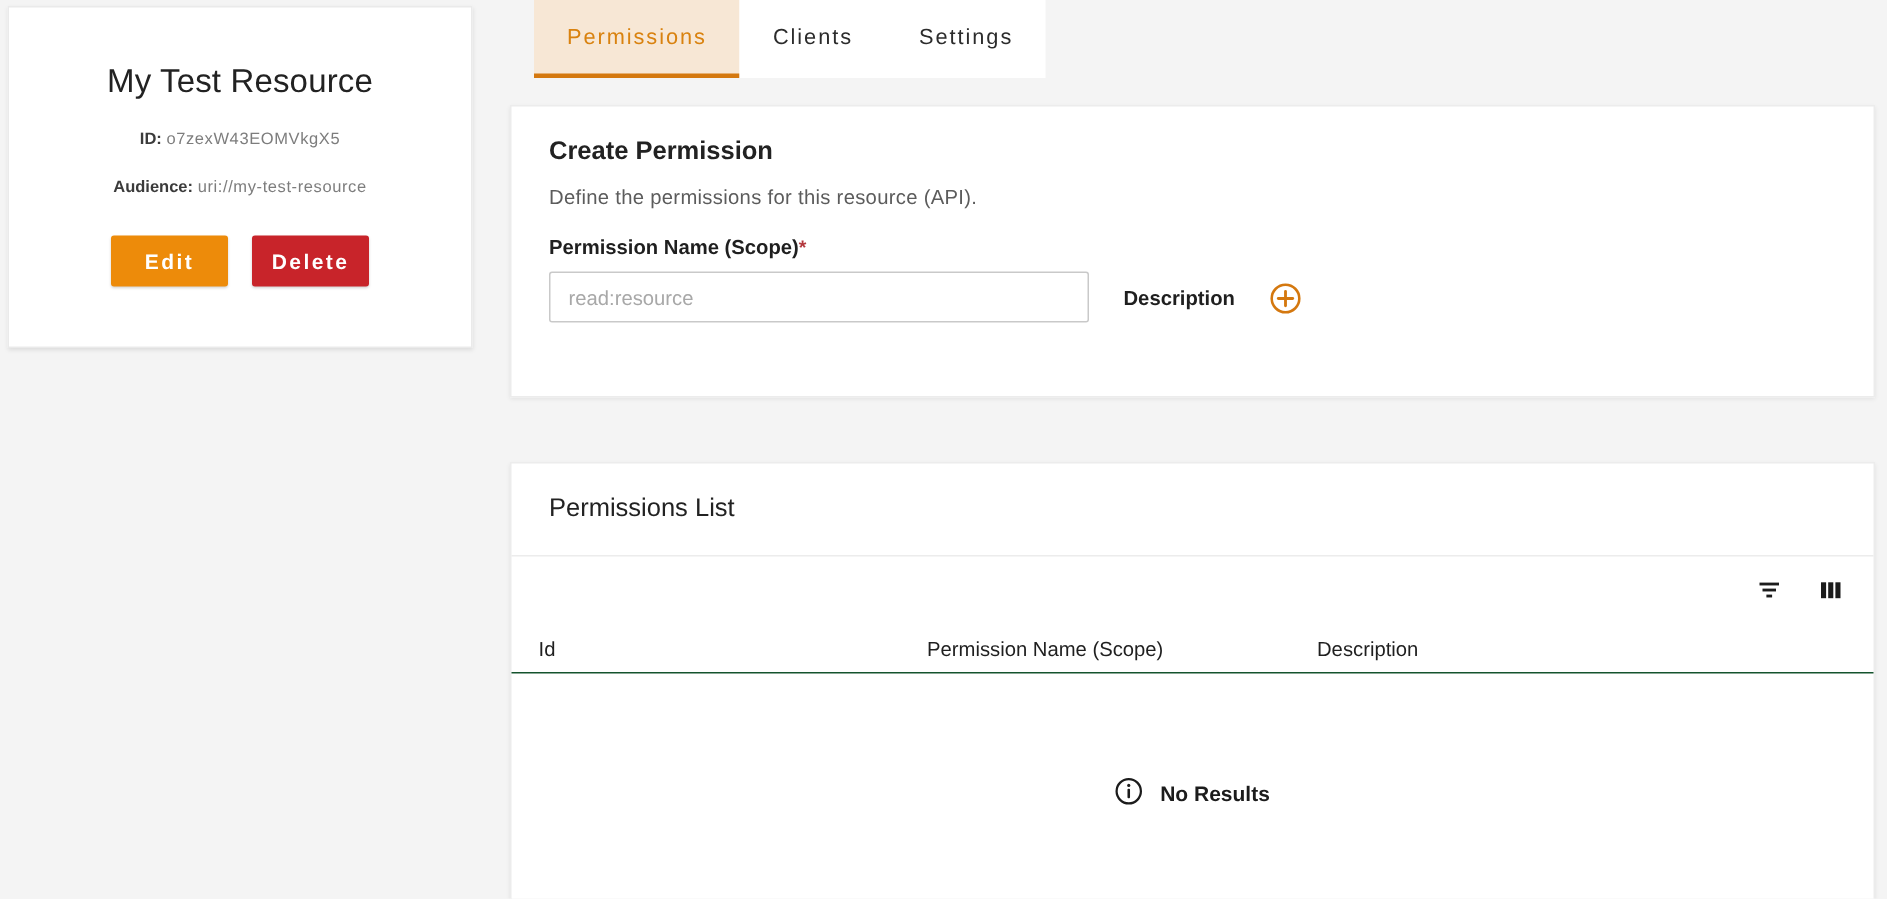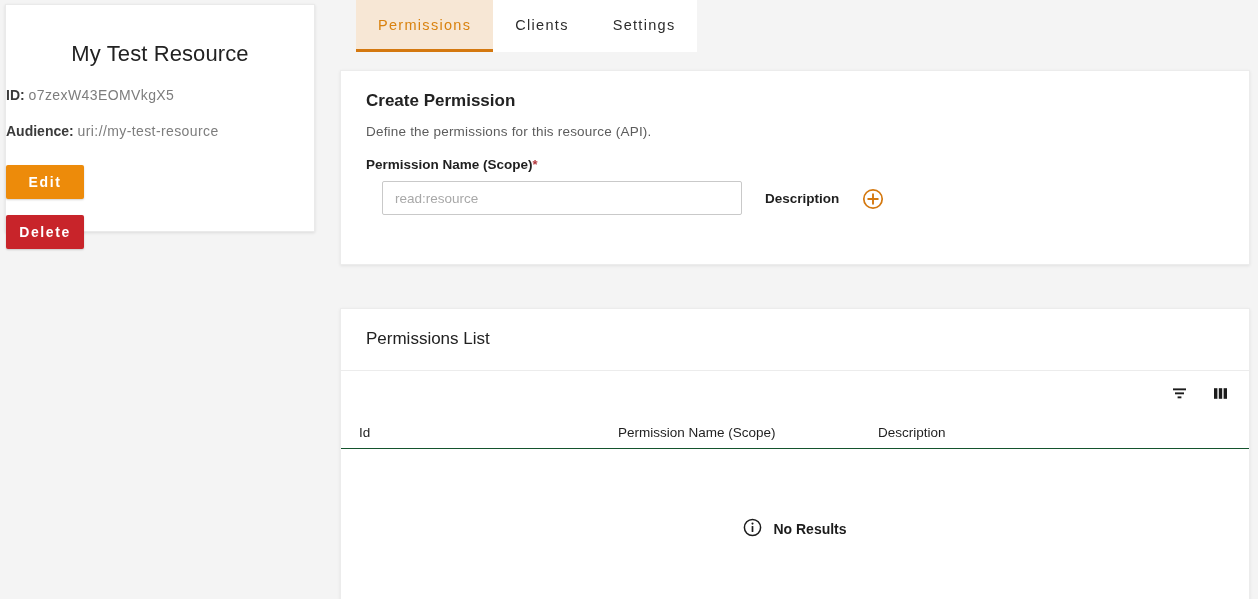--- a/index.html
+++ b/index.html
@@ -35,38 +35,37 @@
   .resource-title {
     margin: 0;
     padding-top: 36px;
     font-size: 22px;
     font-weight: 400;
     color: #222222;
     letter-spacing: 0.1px;
   }
   .meta-row {
     margin-top: 20px;
-    font-size: 14px;
+    font-size: 11px;
     color: #7a7a7a;
-    text-align: left;
+    text-align: center;
   }
   .meta-row .meta-label {
     font-weight: bold;
     color: #3b3b3b;
   }
   .meta-row .meta-value {
     color: #7d7d7d;
     letter-spacing: 0.4px;
   }
   .btn-row {
     margin-top: 26px;
     display: flex;
-    justify-content: flex-end;
+    justify-content: center;
     gap: 16px;
-    flex-direction: column;
   }
   .btn {
     border: none;
     color: #ffffff;
     font-size: 14px;
     font-weight: bold;
     letter-spacing: 1.6px;
     padding: 9px 0;
     width: 78px;
     border-radius: 2px;
@@ -155,21 +154,21 @@
     border: 1px solid #c9c9c9;
     border-radius: 2px;
     padding: 0 12px;
     font-size: 13.5px;
     color: #333333;
     font-family: "Liberation Sans", sans-serif;
     background: #ffffff;
     outline: none;
   }
   .text-input::placeholder { color: #a8a8a8; }
-  .input-scope { width: 360px; margin-left: 16px; }
+  .input-scope { width: 360px; }
   .input-desc { width: 411px; }
   .add-btn {
     background: none;
     border: none;
     padding: 0;
     margin-bottom: 5px;
     cursor: pointer;
     line-height: 0;
   }
 

